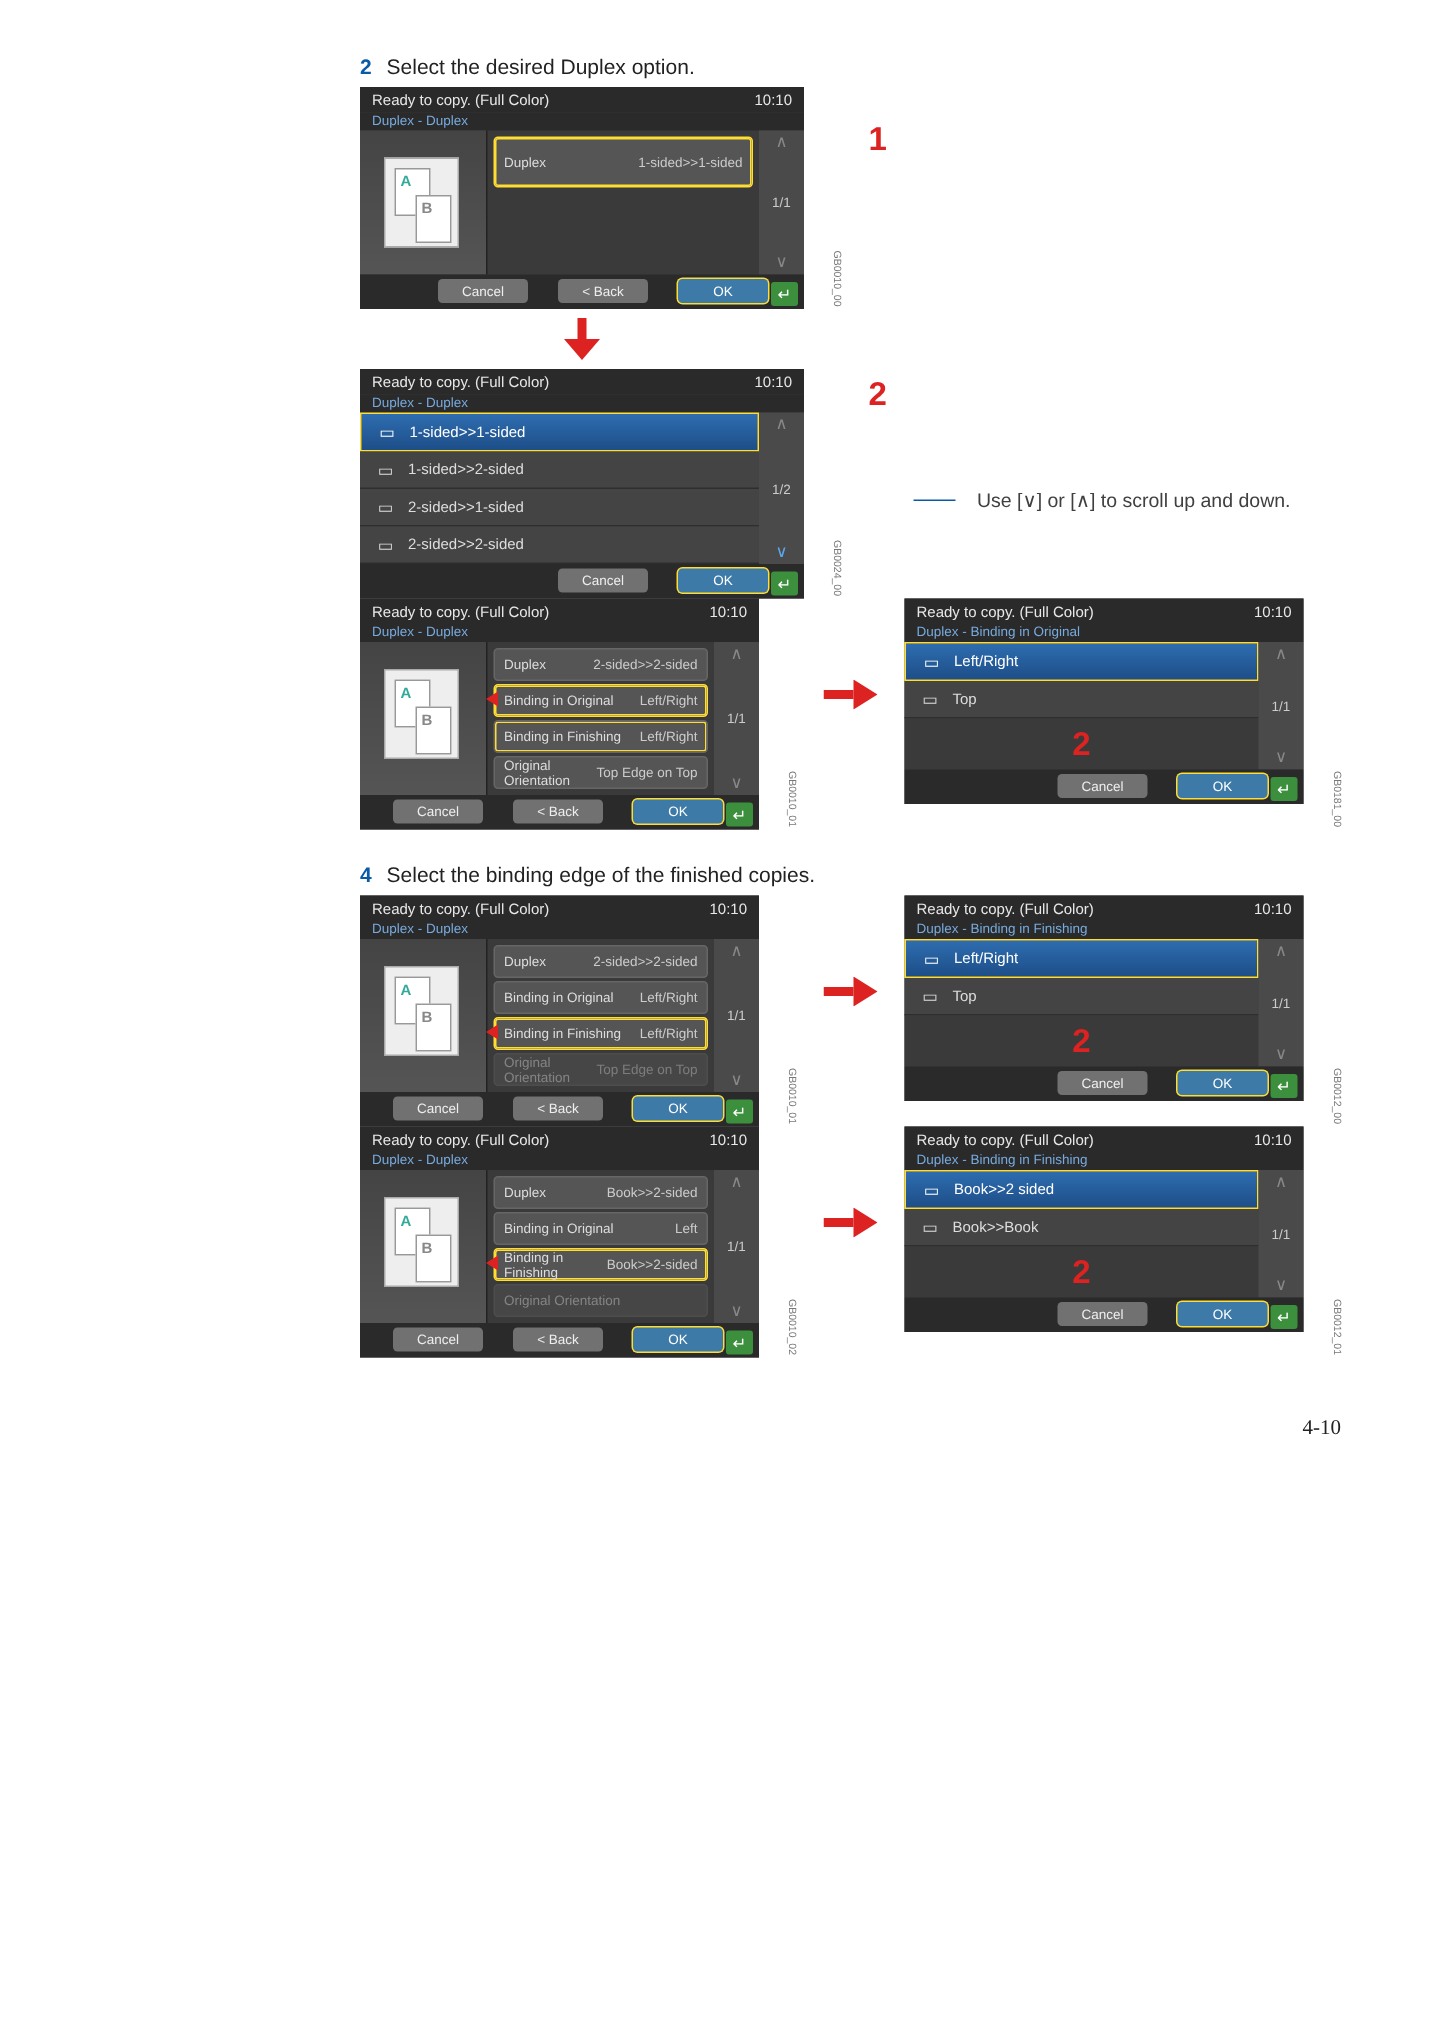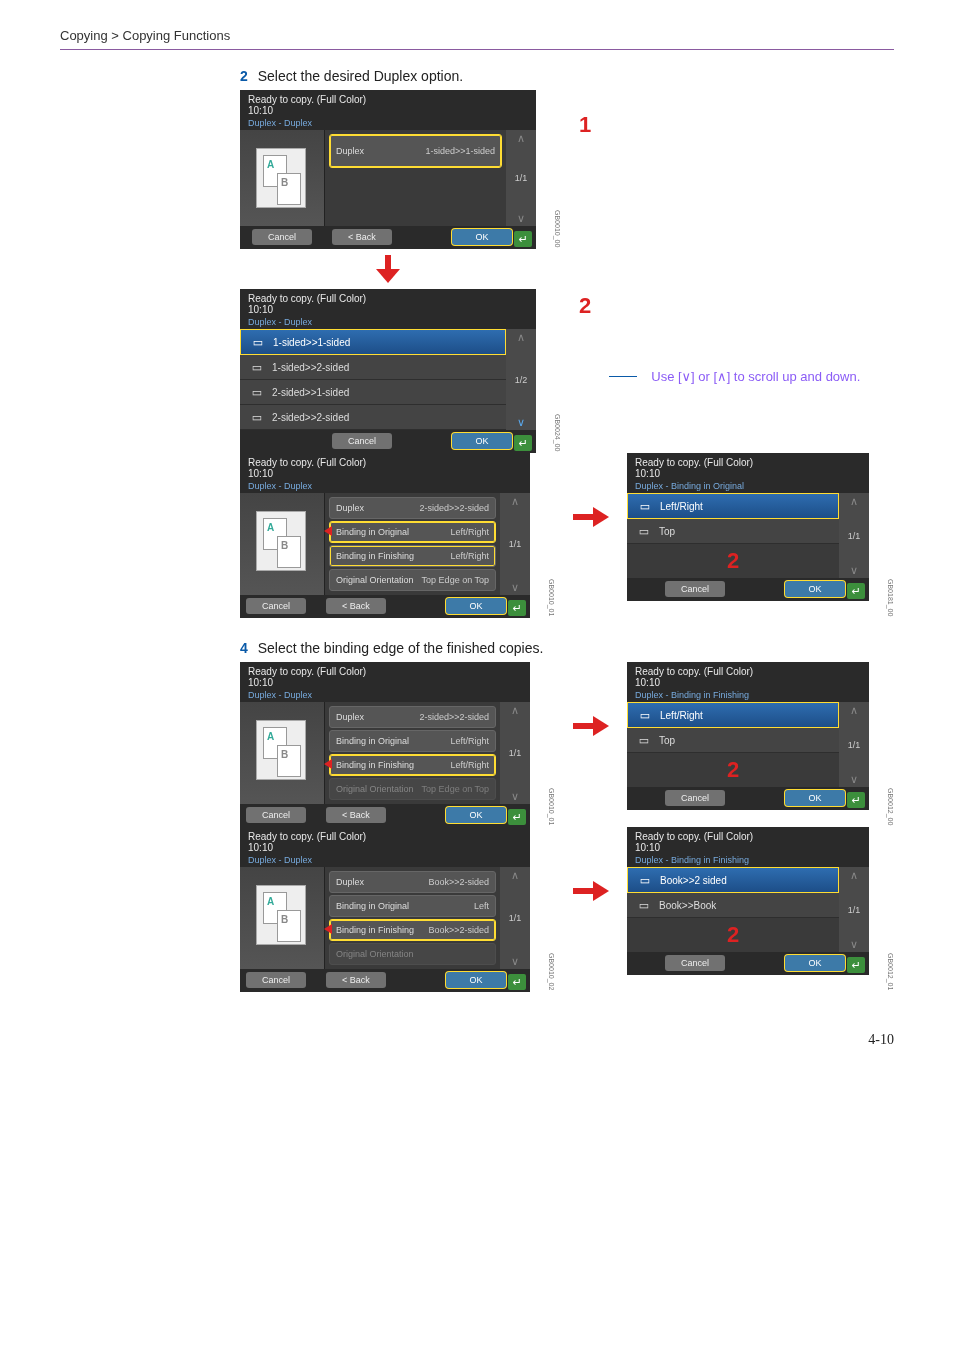--- a/index.html
+++ b/index.html
@@ -44,21 +44,20 @@
     color: #e8e8e8;
     width: 296px;
     position: relative;
     font-size: 10px;
   }
   .panel .hdr {
     display:flex;
     justify-content:space-between;
     padding: 4px 8px 2px 8px;
     background:#2a2a2a;
-    flex-direction:column;
   }
   .panel .sub {
     color:#7ad;
     font-size:9px;
     padding:0 8px 2px 8px;
     background:#2a2a2a;
   }
   .panel .body {
     display:flex;
     min-height: 96px;
@@ -126,21 +125,21 @@
   }
   .fbtn {
     background:#717171;
     color:#eee;
     border-radius:3px;
     padding:3px 10px;
     font-size:9px;
     min-width:40px;
     text-align:center;
   }
-  .fbtn.ok { background:#3d7aa8; color:#fff; box-shadow:0 0 0 1px #fd3;margin-left:40px; }
+  .fbtn.ok { background:#3d7aa8; color:#fff; box-shadow:0 0 0 1px #fd3; }
   .enter-key {
     position:absolute;
     right:4px; bottom:2px;
     width:18px; height:16px;
     background:#3c8f3c;
     border-radius:2px;
     color:#fff;
     font-size:11px;
     display:flex; align-items:center; justify-content:center;
   }
@@ -177,21 +176,21 @@
     display:flex; justify-content:center; margin:6px 0;
   }
   .down-arrow svg { fill:#d22; }
   .right-arrow svg { fill:#d22; }
   .right-arrow { display:flex; align-items:center; height:128px; }
 
   .right-panel { width: 296px; }
   .aside {
     display:flex; align-items:center; gap:14px;
   }
-  .note { font-size:13px; color:#8b5cf6; }
+  .note { font-size:13px; color:#404040; }
   .pagefoot { text-align:right; font-size:14px; margin-top:40px;font-family:Liberation Serif, serif; }
   .opt-row .pointer {
      position:absolute; left:-6px; top:4px;
      width:0;height:0;
      border-top:5px solid transparent;
      border-bottom:5px solid transparent;
      border-right:8px solid #d22;
   }
   .big-num-overlay {
     color:#d22;
@@ -202,21 +201,20 @@
   .marker-side {
     display:flex;
     align-items:flex-start;
     padding-top:22px;
   }
 </style>
 </head>
 <body>
 
 <div class="page">
-  <div class="breadcrumb">Copying &gt; Copying Functions</div>
 
   <div class="content">
 
     <div class="step-line">
       <span class="step-num">2</span>
       <span>Select the desired Duplex option.</span>
     </div>
 
     <div class="row-b">
       <div class="flex-col">

